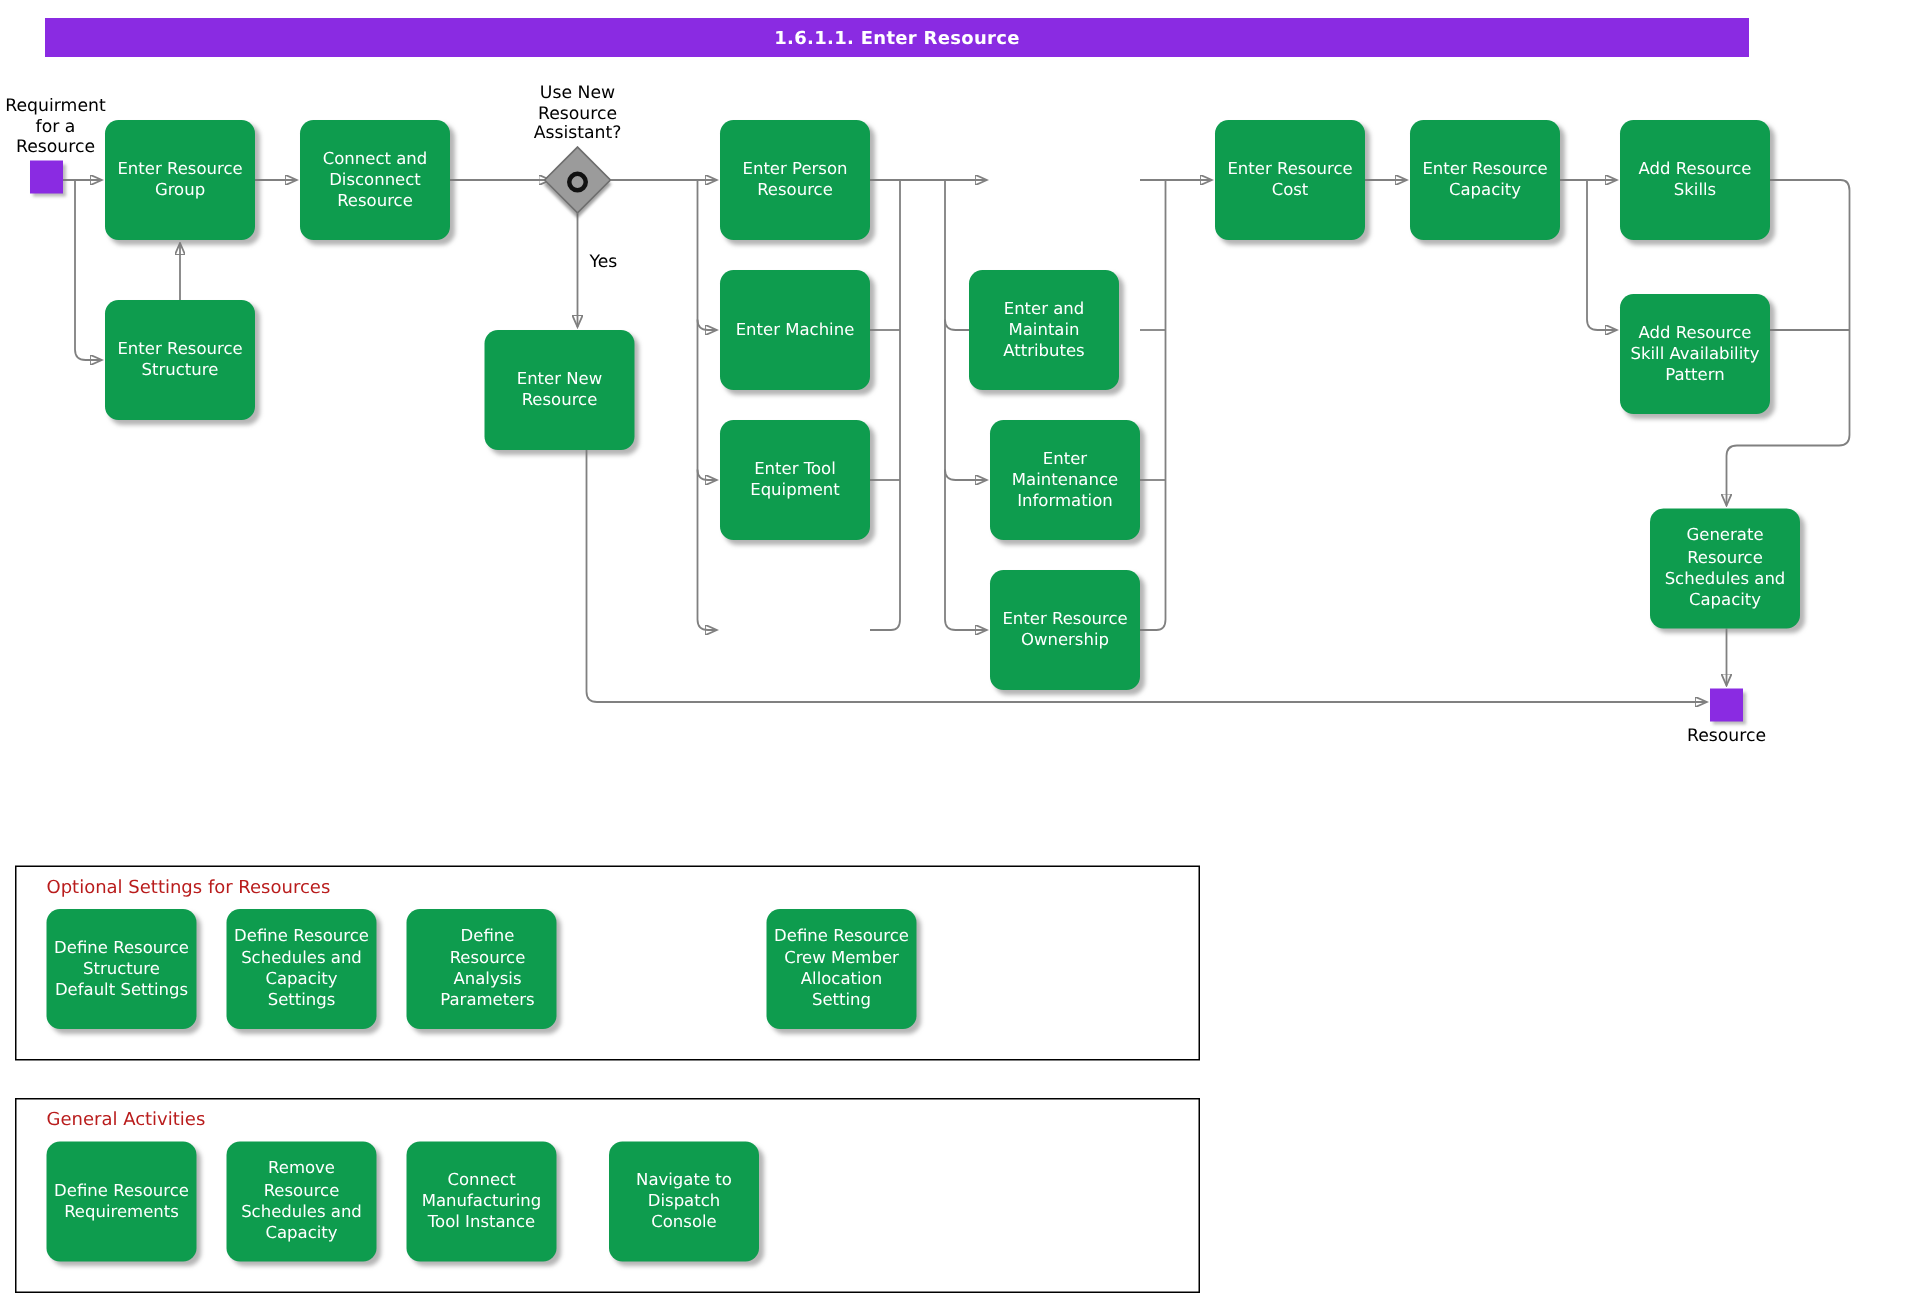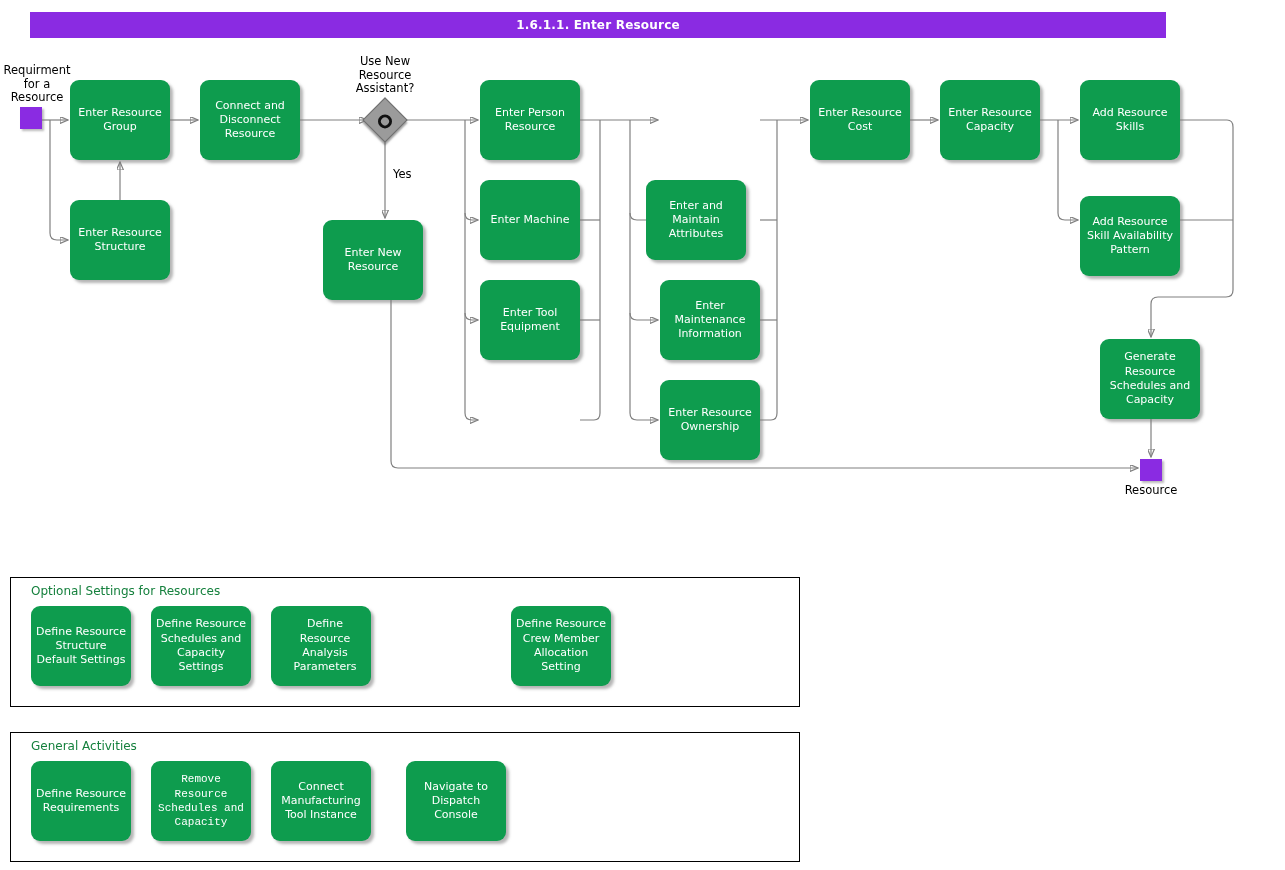--- a/index.html
+++ b/index.html
@@ -87,21 +87,21 @@
   .section {
     position: absolute;
     left: 10px;
     width: 790px; height: 130px;
     border: 1.5px solid #000000;
     background: #ffffff;
   }
   .section-title {
     position: absolute;
     left: 20px; top: 6px;
-    color: #15803d;
+    color: #b91c1c;
     font-size: 12px;
   }
   .section .node { top: 28px; }
 </style>
 </head>
 <body>
 
 <div id="canvas">
 
   <div class="title-bar">1.6.1.1. Enter Resource</div>
@@ -202,18 +202,18 @@
     <div class="section-title">Optional Settings for Resources</div>
     <div class="node" style="left:20px;">Define Resource Structure Default Settings</div>
     <div class="node" style="left:140px;">Define Resource Schedules and Capacity Settings</div>
     <div class="node" style="left:260px;padding-left:12px;">Define Resource Analysis Parameters</div>
     <div class="node" style="left:500px;">Define Resource Crew Member Allocation Setting</div>
   </div>
 
   <div class="section" style="top:732px;padding-left:32px;">
     <div class="section-title">General Activities</div>
     <div class="node" style="left:20px;">Define Resource Requirements</div>
-    <div class="node" style="left:140px;font-family:Liberation Mono, monospace;">Remove Resource Schedules and Capacity</div>
+    <div class="node" style="left:140px;">Remove Resource Schedules and Capacity</div>
     <div class="node" style="left:260px;">Connect Manufacturing Tool Instance</div>
     <div class="node" style="left:380px;margin-left:15px;">Navigate to Dispatch Console</div>
   </div>
 
 </div>
 
 </body></html>

